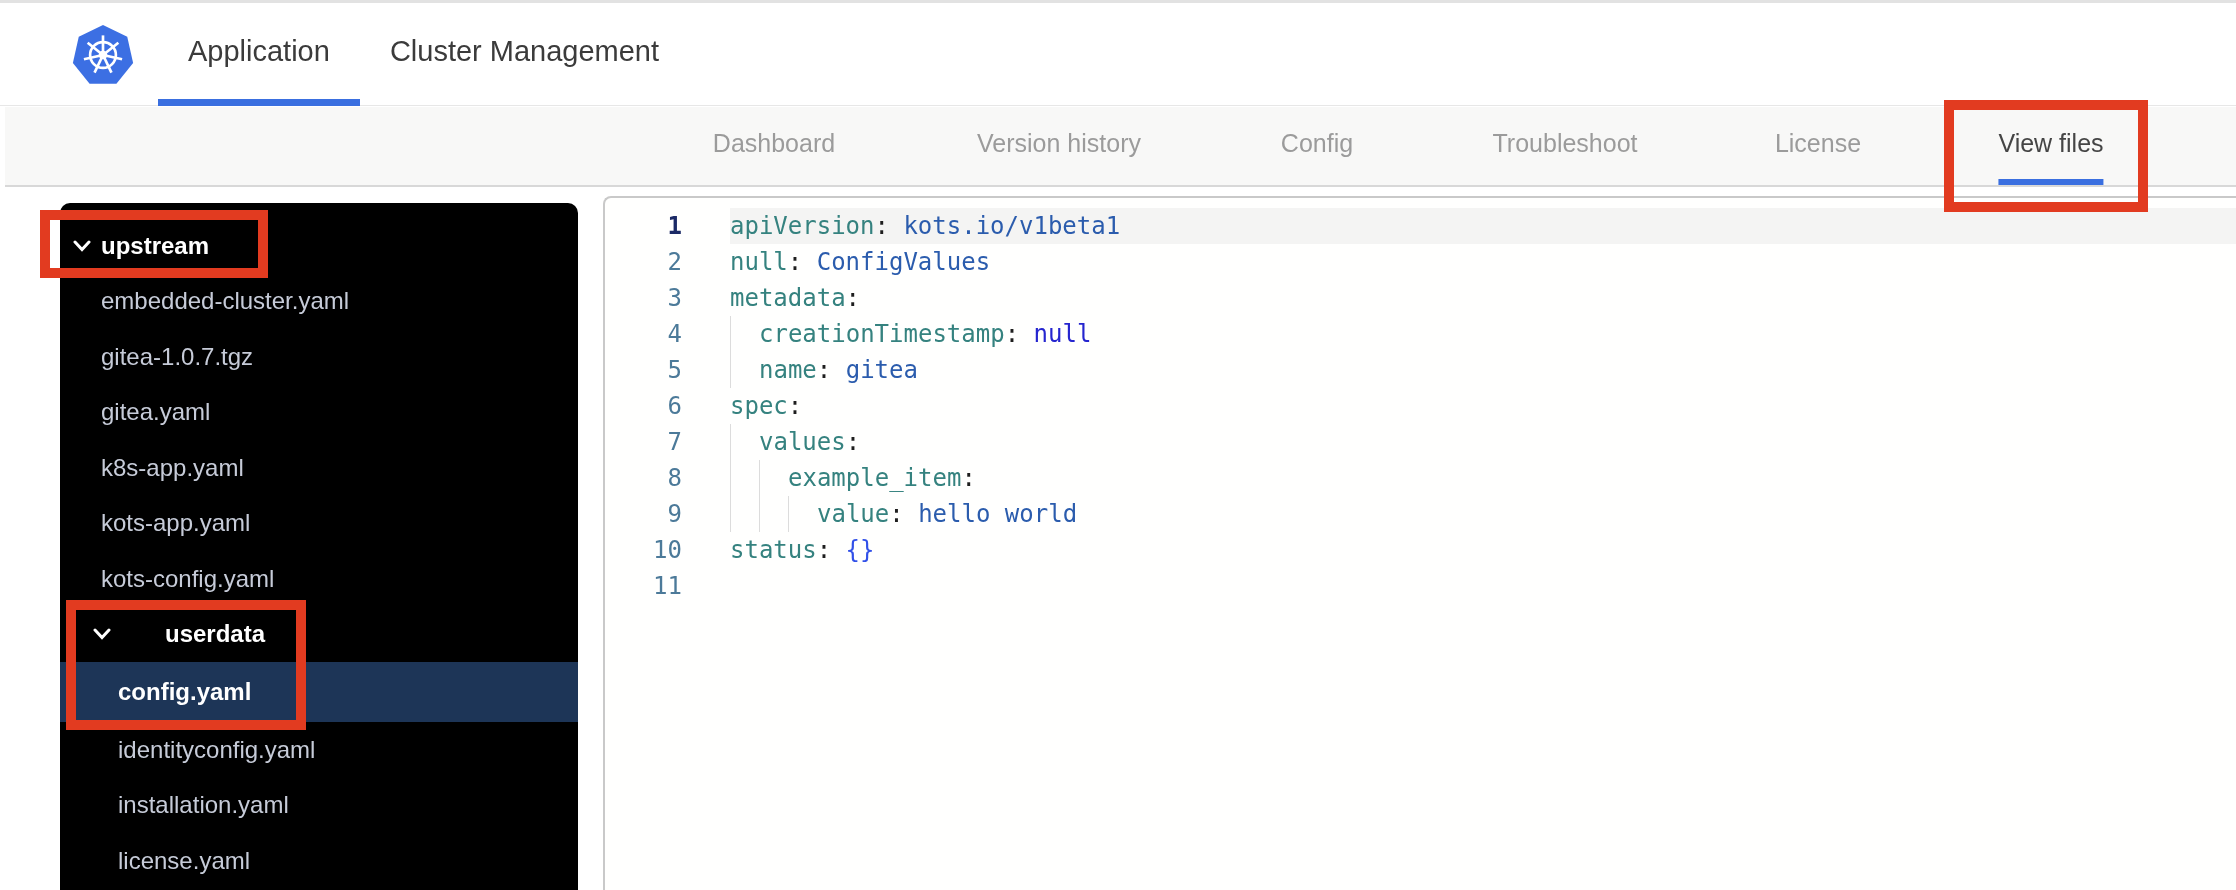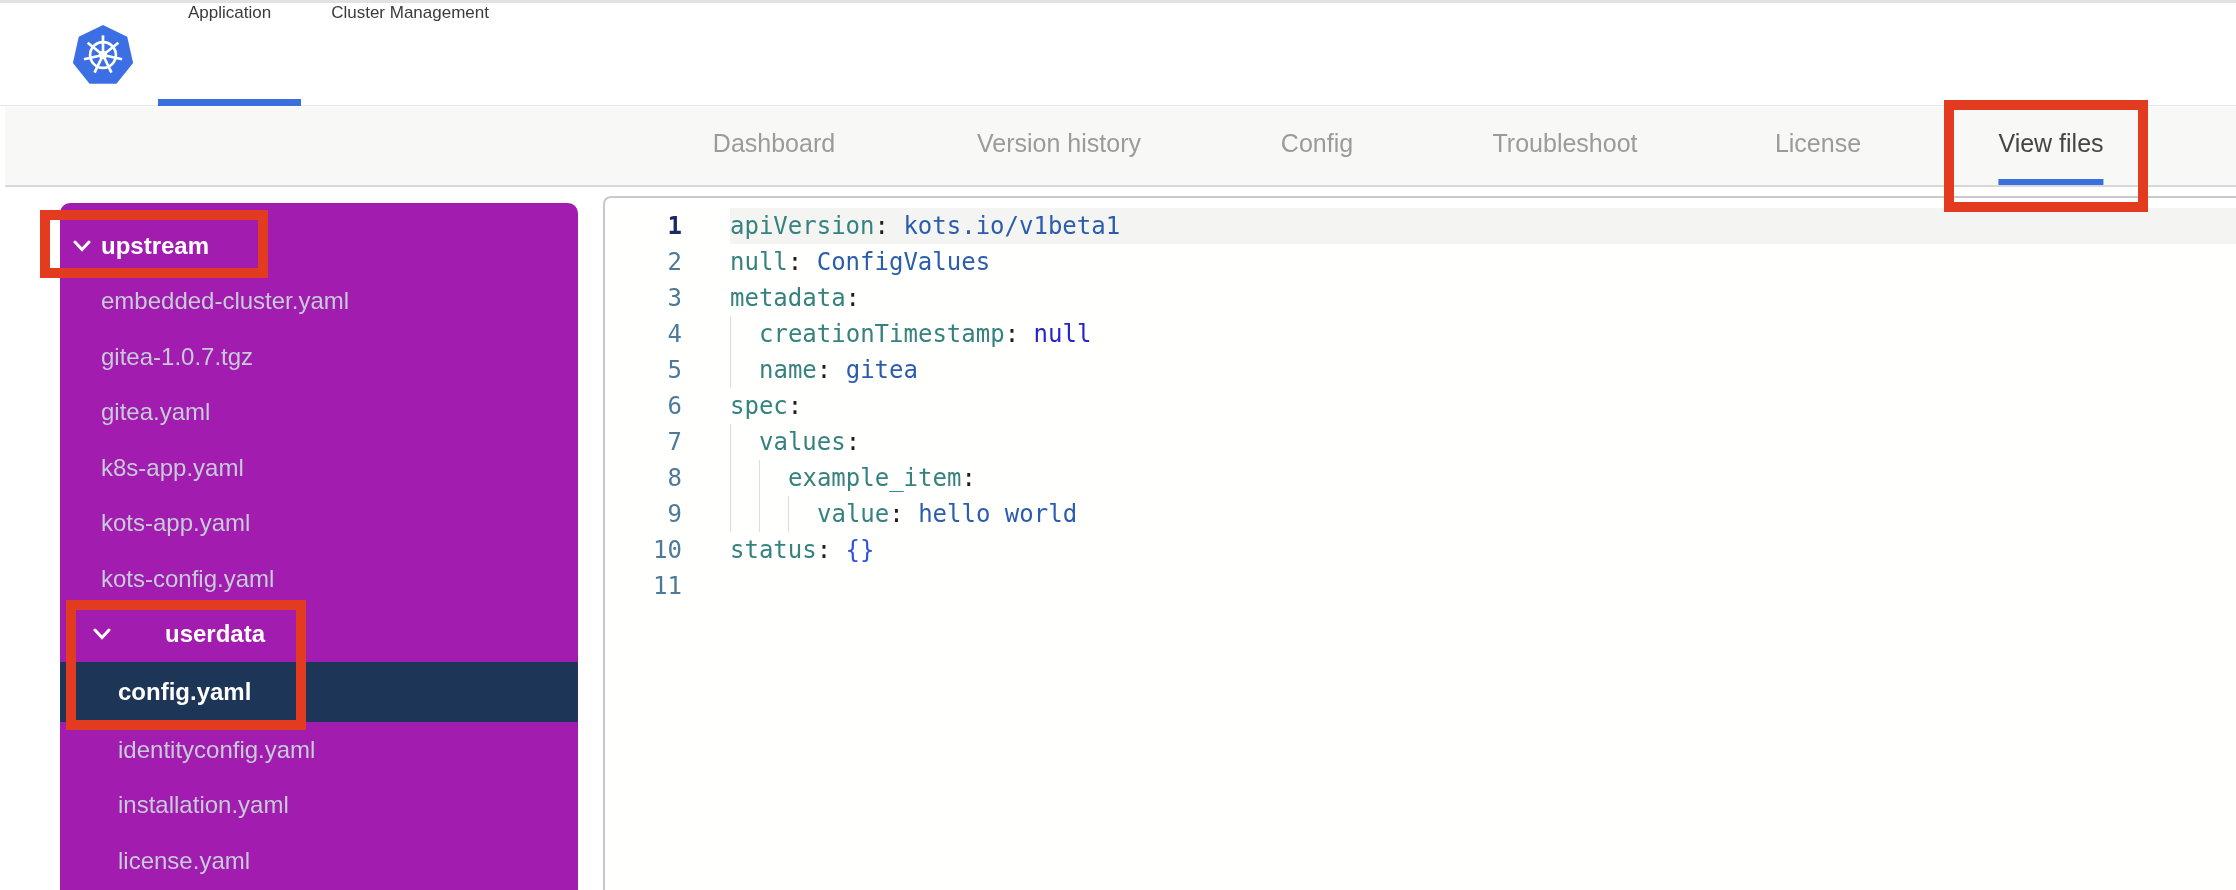--- a/index.html
+++ b/index.html
@@ -14,22 +14,22 @@
   
   .topbar {
     position:absolute; left:0; top:0; width:2236px; height:106px;
     background:#ffffff;
     border-top:3px solid #e2e2e2;
     border-bottom:1px solid #e7e7e7;
   }
   .logo-wrap { position:absolute; left:70px; top:20px; width:66px; height:66px; }
   .header-tabs { position:absolute; left:158px; top:0; height:103px; display:flex; }
   .header-tab {
-    height:103px; display:flex; align-items:flex-start;
-    padding:0 30px; font-size:17px; color:#3b3b3b; cursor:pointer;
+    height:103px; display:flex; align-items:center;
+    padding:0 30px; font-size:29px; color:#3b3b3b; cursor:pointer;
     border-bottom:7px solid transparent;
   }
   .header-tab.active { border-bottom-color:#3a6fe0; }
 
   
   .navbar {
     position:absolute; left:5px; top:107px; width:2236px; height:80px;
     background:#f8f8f7;
     border-bottom:2px solid #d8d8d8;
   }
@@ -38,21 +38,21 @@
     display:flex; align-items:center;
     transform:translateX(-50%);
     font-size:25px; color:#9b9b9b; cursor:pointer; white-space:nowrap;
     border-bottom:6px solid transparent;
   }
   .nav-item.active { color:#454545; border-bottom-color:#3a6fe0; }
 
   
   .sidebar {
     position:absolute; left:60px; top:203px; width:518px; height:687px;
-    background:#a21caf;
+    background:#000000;
     border-radius:10px 10px 0 0;
     padding-top:15px;
     overflow:hidden;
   }
   .tree-row {
     height:55.5px; display:flex; align-items:center;
     color:#c6cbd8; font-size:24px; cursor:pointer; white-space:nowrap;
   }
   .tree-row.folder { color:#ffffff; font-weight:700; }
   .tree-row.selected { background:#1d3557; color:#ffffff; font-weight:700; height:60px; }

